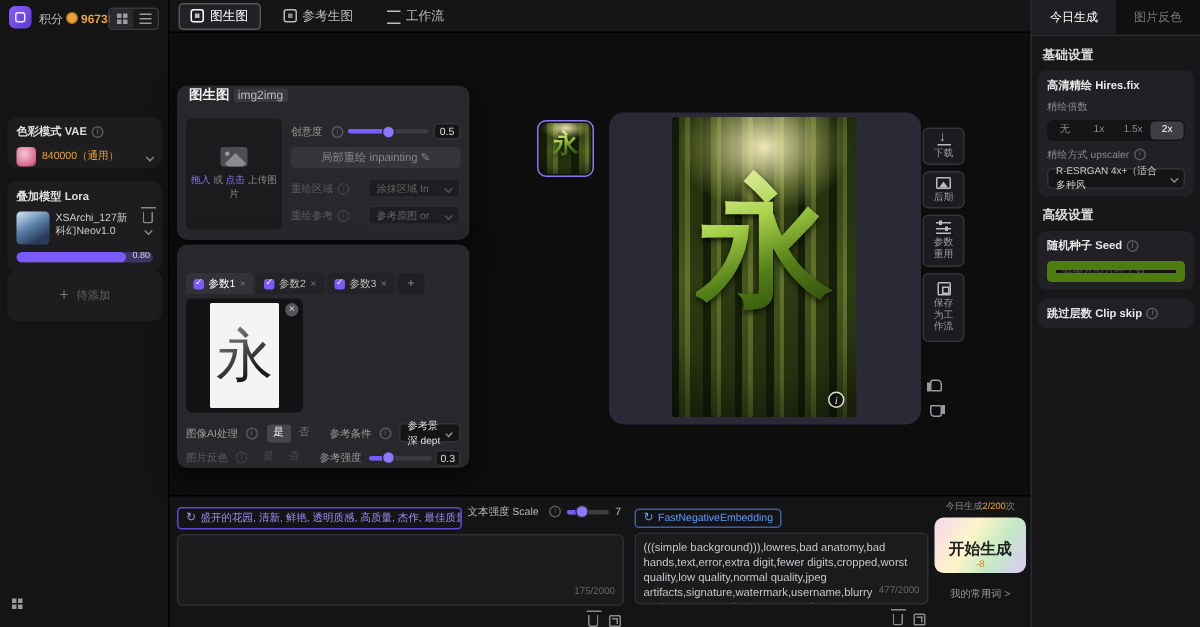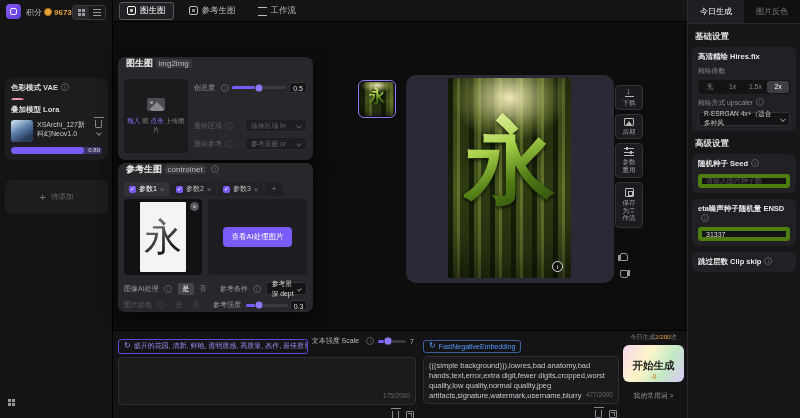--- a/index.html
+++ b/index.html
@@ -171,21 +171,21 @@
   .rtab{ flex:1; font-size:8px; display:flex; align-items:center; justify-content:center; color:#777;}
   .rtab.sel{ background:#1f1f23; color:#fff;}
   .rsection{ font-size:8.5px; font-weight:bold; color:#ddd; margin:7px 7px 4px;}
   .rcard{ background:#212125; border-radius:6px; margin:4px 4px 6px; padding:5px 6px;}
   .rcard .t{ font-size:7.5px; font-weight:bold; color:#e8e8ea;}
   .rcard .sub{ font-size:6.8px; color:#8a8a8e; margin-top:4px;}
   .seg{ display:flex; background:#141416; border-radius:4px; margin-top:4px; padding:1px; gap:1px;}
   .seg .opt{ flex:1; text-align:center; font-size:6.8px; line-height:12px; color:#8a8a8e; border-radius:3px;}
   .seg .opt.sel{ background:#3e3e44; color:#fff;}
   .seg .opt.off{ color:#55555a;}
-  .rinput{ margin-top:4px; height:14px; background:#141416; border:4px solid #4d7c0f; border-radius:3px;
+  .rinput{ margin-top:4px; height:14px; background:#141416; border:6px solid #4d7c0f; border-radius:3px;
     width:100%; color:#ddd; font-size:7px; padding:0 4px; font-family:"Liberation Sans",sans-serif;}
   .rinput::placeholder{ color:#55555a;}
   .sl-row{ display:flex; align-items:center; gap:5px; margin-top:7px;}
   .sl-row .slider{ flex:1;}
   .sl-row .valbox{ width:18px; height:12px; line-height:11px;}
   .marks{ position:relative; height:7px; font-size:5.8px; color:#666; margin-right:23px;}
   .marks .m1{ position:absolute; left:44%;}
   .marks .m2{ position:absolute; right:0;}
   .tick{ position:absolute; width:3px; height:3px; background:#e8a33d; border-radius:50%; top:50%; transform:translate(-50%,-50%);}
 </style>
@@ -211,21 +211,21 @@
 
     <div class="side-card card" style="top:78px; height:34px;">
       <div class="side-title"><span>色彩模式 VAE</span><span class="info"></span></div>
       <div class="model-row" style="align-items:center;">
         <span class="thumb-sq" style="width:13px;height:13px;background:radial-gradient(circle at 40% 35%,#f7c6d8,#d86a8a 70%,#8a2a3a);"></span>
         <span class="model-name" style="color:#e8a33d;">840000（通用）</span>
         <span class="chev" style="margin-left:auto;"></span>
       </div>
     </div>
 
-    <div class="side-card card" style="top:100px; height:60px;">
+    <div class="side-card card" style="top:121px; height:60px;">
       <div class="side-title">叠加模型 Lora</div>
       <div class="model-row">
         <span class="thumb-sq" style="width:22px;height:22px;background:linear-gradient(150deg,#bcd3e8 10%,#5a7ea8 45%,#2a3a5a 80%);"></span>
         <span class="model-name">XSArchi_127新科幻Neov1.0</span>
         <span style="display:flex;flex-direction:column;align-items:center;gap:3px;margin-left:auto;">
           <span class="trash"></span>
           <span class="chev" style="margin:0;"></span>
         </span>
       </div>
       <div class="lorabar">
@@ -273,44 +273,43 @@
     </div>
     <div class="ctl-row" style="left:76px; top:25px; width:113px; gap:3px;">
       <span>创意度</span>
         <span class="info"></span>
       <span class="slider" style="flex:1;">
           <span class="fill" style="width:50%;"></span>
           <span class="knob" style="left:50%;"></span>
         </span>
       <span class="valbox" style="width:18px;height:11px;">0.5</span>
     </div>
+    <div class="mini-btn" style="position:absolute;left:76px;top:41px;width:113px;height:14px;">
+      <span>局部重绘 inpainting</span>
+      <span>✎</span>
+    </div>
     <div class="ctl-row dim" style="left:76px; top:62px; width:113px;">
       <span>重绘区域</span>
         <span class="info"></span>
       <span class="dd" style="margin-left:auto;width:62px;height:13px;font-size:6.8px;">
         <span>涂抹区域 In</span>
           <span class="chev"></span>
       </span>
     </div>
     <div class="ctl-row dim" style="left:76px; top:80px; width:113px;">
       <span>重绘参考</span>
         <span class="info"></span>
       <span class="dd" style="margin-left:auto;width:62px;height:13px;font-size:6.8px;">
         <span>参考原图 or</span>
           <span class="chev"></span>
       </span>
     </div>
   </div>
 
   <div class="fpanel" style="left:118px; top:163px; width:195px; height:149px;">
-    <div class="fp-title" style="padding-bottom:2px;">
-      <span>参考生图</span>
-      <span class="sub">controlnet</span>
-      <span class="info"></span>
-    </div>
     <div class="cn-tabs">
       <span class="cn-tab sel">
         <span class="cbx">✓</span>
         <span>参数1</span>
         <span class="cn-x">×</span>
       </span>
       <span class="cn-tab">
         <span class="cbx">✓</span>
         <span>参数2</span>
         <span class="cn-x">×</span>
@@ -320,23 +319,20 @@
         <span>参数3</span>
         <span class="cn-x">×</span>
       </span>
       <span class="cn-add">+</span>
     </div>
     <div class="cn-left">
       <span class="cn-img">
         <span class="glyph">永</span>
       </span>
       <span class="cn-close">×</span>
-    </div>
-    <div class="cn-right">
-      <button class="purple-btn">查看AI处理图片</button>
     </div>
     <div class="ctl-row" style="left:6px; top:119px; width:183px; gap:2px;">
       <span>图像AI处理</span>
         <span class="info"></span>
       <span class="yn" style="margin-left:4px;">
         <span class="sel">是</span>
         <span>否</span>
       </span>
       <span style="margin-left:7px;">参考条件</span>
         <span class="info"></span>
@@ -475,24 +471,20 @@
     </div>
 
 
     <div class="rsection">高级设置</div>
 
     <div class="rcard">
       <div class="t"><span>随机种子 Seed</span><span class="info"></span></div>
       <input class="rinput" placeholder="请输入图片种子数" style="">
     </div>
 
-    <div class="rcard">
-      <div class="t"><span>eta噪声种子随机量 ENSD</span><span class="info"></span></div>
-      <input class="rinput" value="31337" style="">
-    </div>
 
 
     <div class="rcard">
       <div class="t"><span>跳过层数 Clip skip</span><span class="info"></span></div>
 
     </div>
 
   </div>
 
 </div>

